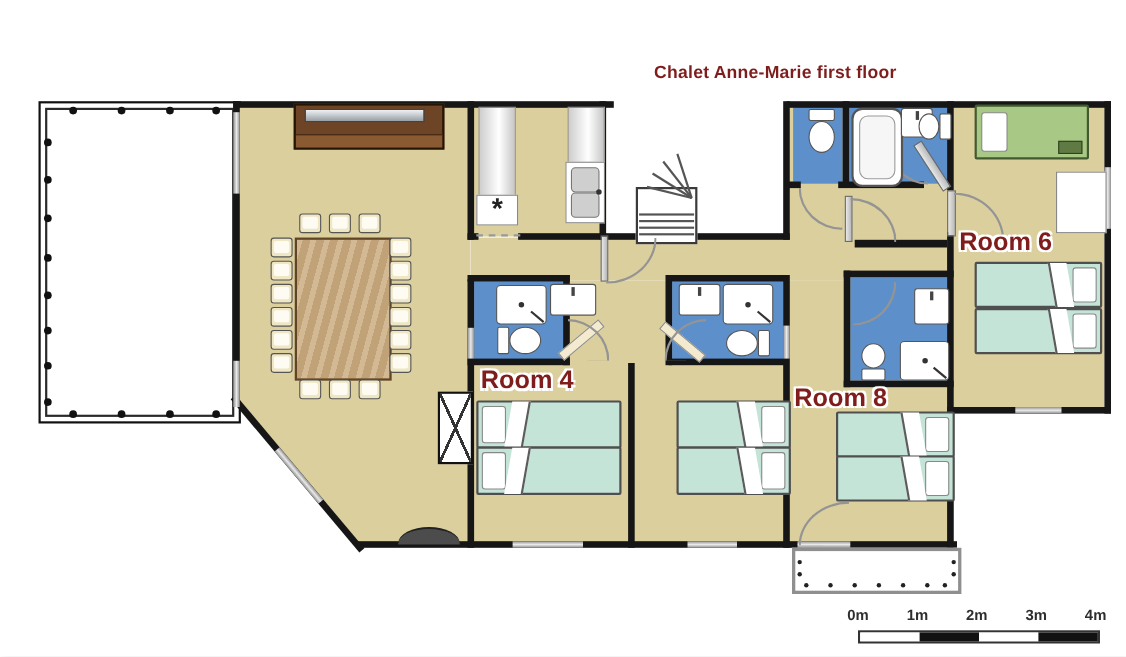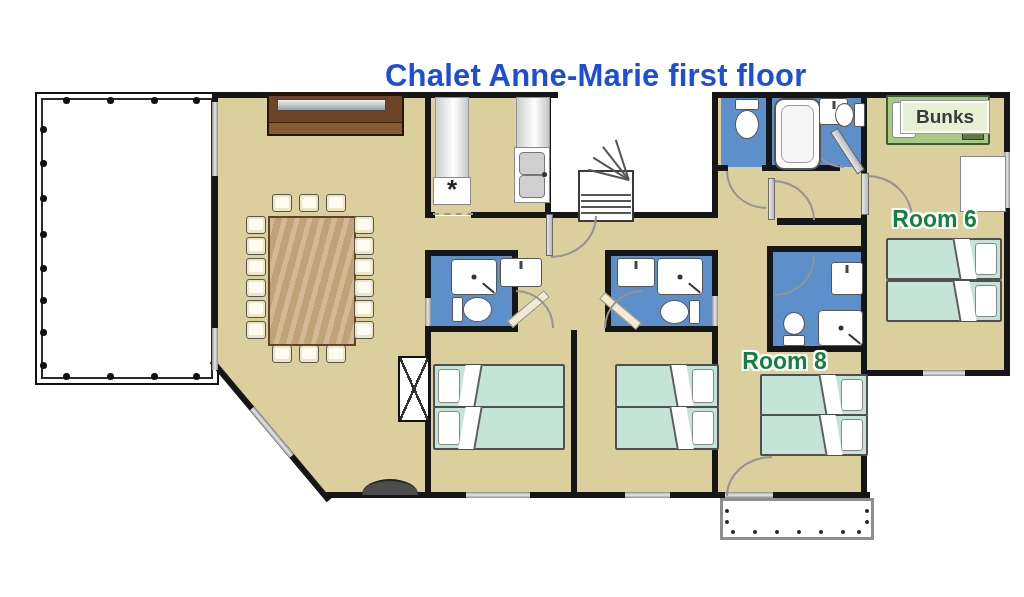--- a/index.html
+++ b/index.html
@@ -65,23 +65,23 @@
   .shower::before{content:"";position:absolute;width:15px;height:2px;background:#333;transform:rotate(40deg);right:0px;bottom:5px;}
   .sink{position:absolute;background:#fff;border:1.5px solid #555;border-radius:3px;}
   .sink::after{content:"";position:absolute;left:50%;top:2px;transform:translateX(-50%);width:3px;height:8px;background:#444;}
   .tub{position:absolute;background:#fff;border:2px solid #555;border-radius:10px;}
   .tub::after{content:"";position:absolute;inset:5px;border:1.5px solid #9a9a9a;border-radius:8px;background:#f6f6f6;}
   
   .stairs{position:absolute;background:#fff;border:2px solid #3a3a3a;}
   .tread{position:absolute;left:1px;right:1px;height:1.5px;background:#555;}
   .fanline{position:absolute;width:42px;height:1.5px;background:#555;right:3px;top:7px;transform-origin:right center;}
   
-  .title{position:absolute;font-size:31px;font-weight:600;color:#1d4ed8;text-align:left;letter-spacing:.2px;}
+  .title{position:absolute;font-size:16px;font-weight:600;color:#7f1d1d;text-align:right;letter-spacing:.2px;}
   .plainlabel{position:absolute;font-size:21px;font-weight:600;color:#2b2b2b;text-align:center;}
-  .rlabel{position:absolute;font-size:23px;font-weight:700;color:#15803d;text-align:center;
+  .rlabel{position:absolute;font-size:23px;font-weight:700;color:#7f1d1d;text-align:left;
           text-shadow:-2px -2px 0 #fff,2px -2px 0 #fff,-2px 2px 0 #fff,2px 2px 0 #fff,0 0 3px #fff;}
   .bunks-box{position:absolute;background:var(--bunk-label-bg,#e6f1d4);border:2px solid #fff;box-shadow:0 0 0 1px #9a9a9a;
              font-size:19px;font-weight:700;color:#3b3b3b;text-align:center;line-height:28px;}
   .freezer{position:absolute;background:#fff;border:1px solid #888;text-align:center;font-size:26px;font-weight:700;color:#222;line-height:22px;}
   
   .scale{position:absolute;}
   .scale .lab{position:absolute;top:0;transform:translateX(-50%);font-size:13.5px;font-weight:700;color:#2e2e2e;}
   .scale .bar{position:absolute;display:flex;border:2px solid #333;background:#fff;}
   .scale .bar span{flex:1;}
   .seg-b{background:#111;} .seg-w{background:#fff;}
@@ -300,34 +300,47 @@
       <span class="fold"></span>
     </div>
   <div class="bed head-right" style="left:886px;top:280px;width:112px;height:38px;">
       <span class="pillow"></span>
       <span class="fold"></span>
     </div>
 
   <div class="bunkbed" style="left:886px;top:95px;width:100px;height:46px;">
       <span class="pillow"></span>
     </div>
-  <div class="bunks-box" style="left:901px;top:101px;width:84px;height:28px;">Bunks</div>
   <div class="white-box" style="left:960px;top:156px;width:44px;height:54px;"></div>
 
+  <div class="rlabel" style="left:437px;top:332px;width:125px;">Room 4</div>
   <div class="rlabel" style="left:872px;top:206px;width:125px;">Room 6</div>
   <div class="rlabel" style="left:722px;top:348px;width:125px;">Room 8</div>
 
   <div class="abs" style="left:720px;top:498px;width:148px;height:36px;background:#fff;border:3px solid #8f8f8f;">
     <span class="dot2" style="left:8px;bottom:3px;"></span>
       <span class="dot2" style="left:30px;bottom:3px;"></span>
     <span class="dot2" style="left:52px;bottom:3px;"></span>
       <span class="dot2" style="left:74px;bottom:3px;"></span>
     <span class="dot2" style="left:96px;bottom:3px;"></span>
       <span class="dot2" style="left:118px;bottom:3px;"></span>
     <span class="dot2" style="left:134px;bottom:3px;"></span>
     <span class="dot2" style="left:2px;top:8px;"></span>
       <span class="dot2" style="left:2px;top:19px;"></span>
     <span class="dot2" style="right:2px;top:8px;"></span>
       <span class="dot2" style="right:2px;top:19px;"></span>
   </div>
 
+  <div class="scale" style="left:770px;top:552px;width:250px;height:36px;">
+    <span class="lab" style="left:10px;">0m</span>
+    <span class="lab" style="left:64px;">1m</span>
+    <span class="lab" style="left:118px;">2m</span>
+    <span class="lab" style="left:172px;">3m</span>
+    <span class="lab" style="left:226px;">4m</span>
+    <div class="bar" style="left:10px;top:21px;width:216px;height:8px;">
+      <span class="seg-w"></span>
+        <span class="seg-b"></span>
+        <span class="seg-w"></span>
+        <span class="seg-b"></span>
+    </div>
+  </div>
 
 </div>
 
 </body></html>

